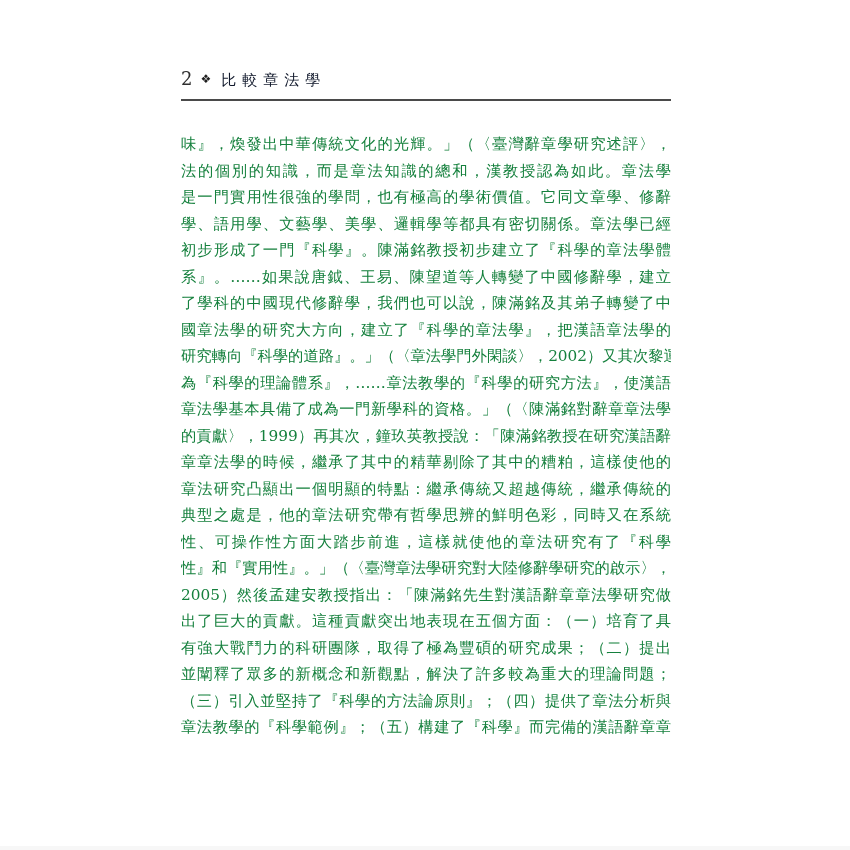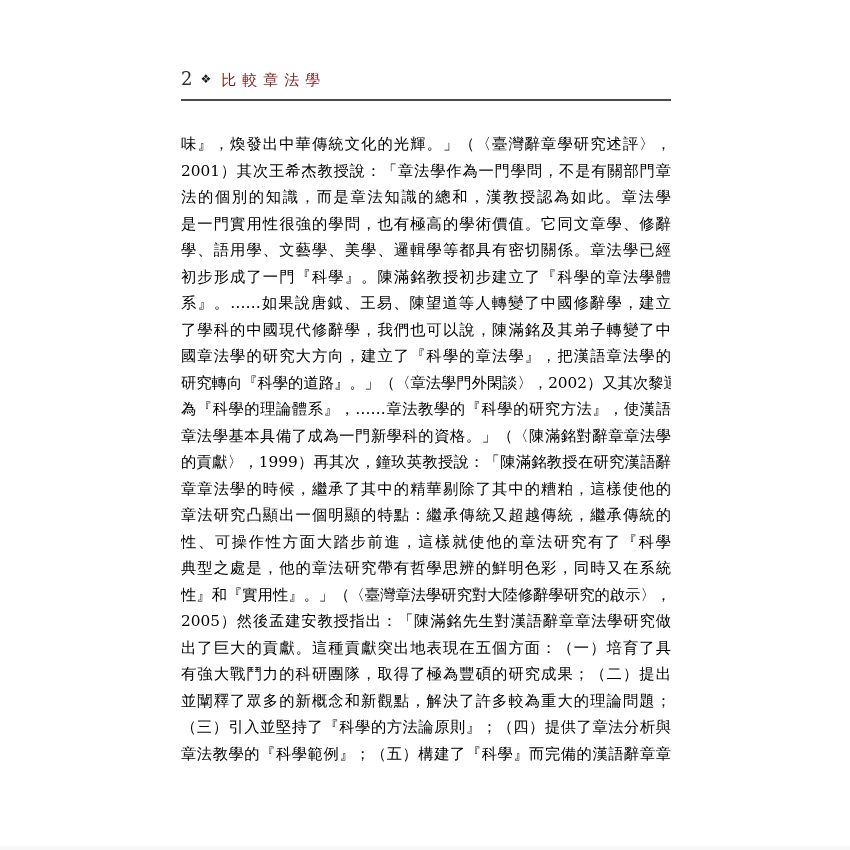--- a/index.html
+++ b/index.html
@@ -34,25 +34,25 @@
   }
   .sep-icon {
     font-size: 12px;
     margin: 0 10px 0 8px;
     color: #1f1f1f;
     align-self: center;
   }
   .book-title {
     font-size: 15px;
     letter-spacing: 6px;
-    color: #7f1d1d;
+    color: #0f172a;
   }
   .body-text {
     margin-top: 30px;
-    color: #000000;
+    color: #15803d;
   }
   .line {
     font-size: 15.3px;
     line-height: 26.5px;
     height: 26.5px;
     text-align: justify;
     text-align-last: justify;
     white-space: nowrap;
     overflow: hidden;
   }
@@ -72,36 +72,35 @@
   <div class="content">
 
     <div class="page-header">
       <span class="page-num">2</span>
       <span class="sep-icon">❖</span>
       <span class="book-title">比較章法學</span>
     </div>
 
     <div class="body-text" id="body-lines">
         <div class="line">味』，煥發出中華傳統文化的光輝。」（〈臺灣辭章學研究述評〉，</div>
-        <div class="line">2001）其次王希杰教授說：「章法學作為一門學問，不是有關部門章</div>
         <div class="line">法的個別的知識，而是章法知識的總和，漢教授認為如此。章法學</div>
         <div class="line">是一門實用性很強的學問，也有極高的學術價值。它同文章學、修辭</div>
         <div class="line">學、語用學、文藝學、美學、邏輯學等都具有密切關係。章法學已經</div>
         <div class="line">初步形成了一門『科學』。陳滿銘教授初步建立了『科學的章法學體</div>
         <div class="line">系』。……如果說唐鉞、王易、陳望道等人轉變了中國修辭學，建立</div>
         <div class="line">了學科的中國現代修辭學，我們也可以說，陳滿銘及其弟子轉變了中</div>
         <div class="line">國章法學的研究大方向，建立了『科學的章法學』，把漢語章法學的</div>
         <div class="line">研究轉向『科學的道路』。」（〈章法學門外閑談〉，2002）又其次黎運</div>
         <div class="line">為『科學的理論體系』，……章法教學的『科學的研究方法』，使漢語</div>
         <div class="line">章法學基本具備了成為一門新學科的資格。」（〈陳滿銘對辭章章法學</div>
         <div class="line">的貢獻〉，1999）再其次，鐘玖英教授說：「陳滿銘教授在研究漢語辭</div>
         <div class="line">章章法學的時候，繼承了其中的精華剔除了其中的糟粕，這樣使他的</div>
         <div class="line">章法研究凸顯出一個明顯的特點：繼承傳統又超越傳統，繼承傳統的</div>
+        <div class="line">典型之處是，他的章法研究帶有哲學思辨的鮮明色彩，同時又在系統</div>
         <div class="line">性、可操作性方面大踏步前進，這樣就使他的章法研究有了『科學</div>
-        <div class="line">典型之處是，他的章法研究帶有哲學思辨的鮮明色彩，同時又在系統</div>
         <div class="line">性』和『實用性』。」（〈臺灣章法學研究對大陸修辭學研究的啟示〉，</div>
         <div class="line">2005）然後孟建安教授指出：「陳滿銘先生對漢語辭章章法學研究做</div>
         <div class="line">出了巨大的貢獻。這種貢獻突出地表現在五個方面：（一）培育了具</div>
         <div class="line">有強大戰鬥力的科研團隊，取得了極為豐碩的研究成果；（二）提出</div>
         <div class="line">並闡釋了眾多的新概念和新觀點，解決了許多較為重大的理論問題；</div>
         <div class="line">（三）引入並堅持了『科學的方法論原則』；（四）提供了章法分析與</div>
         <div class="line">章法教學的『科學範例』；（五）構建了『科學』而完備的漢語辭章章</div>
       </div>
 
   </div>

